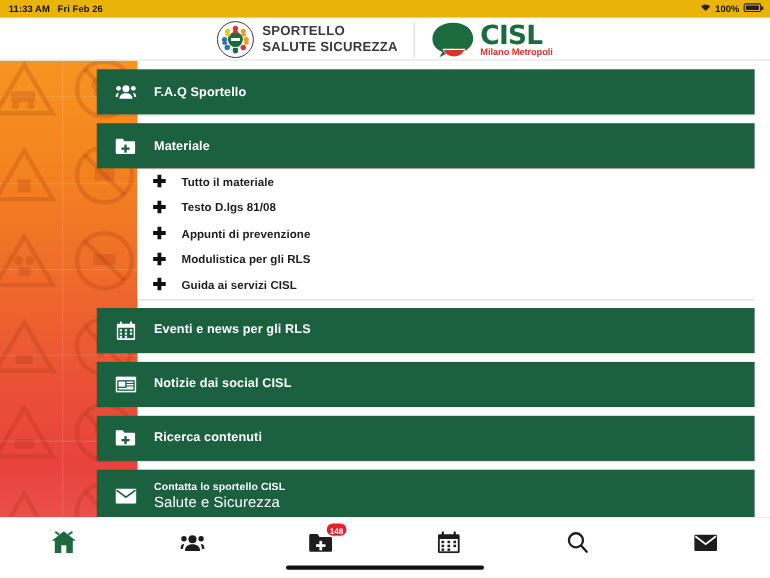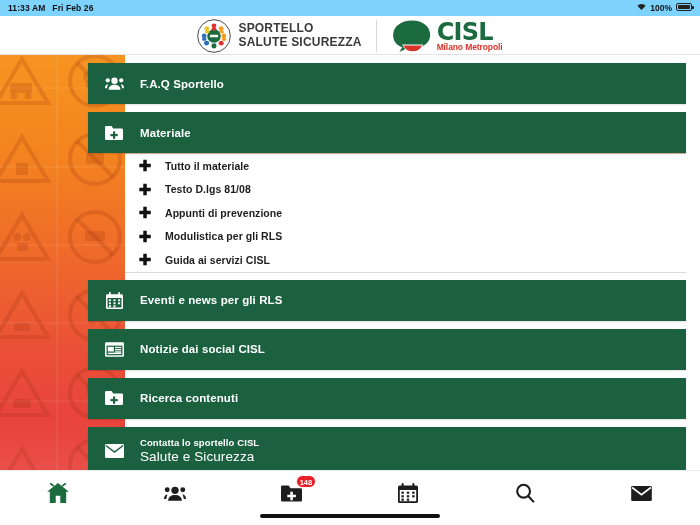--- a/index.html
+++ b/index.html
@@ -9,21 +9,21 @@
     background:#ffffff;
     -webkit-font-smoothing:antialiased;
   }
   .screen { position:relative; width:700px; height:525px; background:#fff; overflow:hidden; }
 
   
   .statusbar {
     position:absolute; top:0; left:0; width:700px; height:16px;
     display:flex; align-items:center; justify-content:space-between;
     padding:0 8px; font-size:8.5px; color:#111; font-weight:600;
-    z-index:40; background:#7dd3fc;
+    z-index:40; background:#eab308;
   }
   .sb-left { display:flex; gap:7px; align-items:center; letter-spacing:.1px; }
   .sb-right { display:flex; gap:4px; }
   .wifi-ic { display:inline-block; width:9px; height:8px; }
   .batt {
     display:inline-block; width:16px; height:8px; border:1px solid #222;
     border-radius:2px; position:relative; padding:1px;
   }
   .batt::after {
     content:""; position:absolute; right:-3px; top:2.3px; width:1.6px; height:3px;

